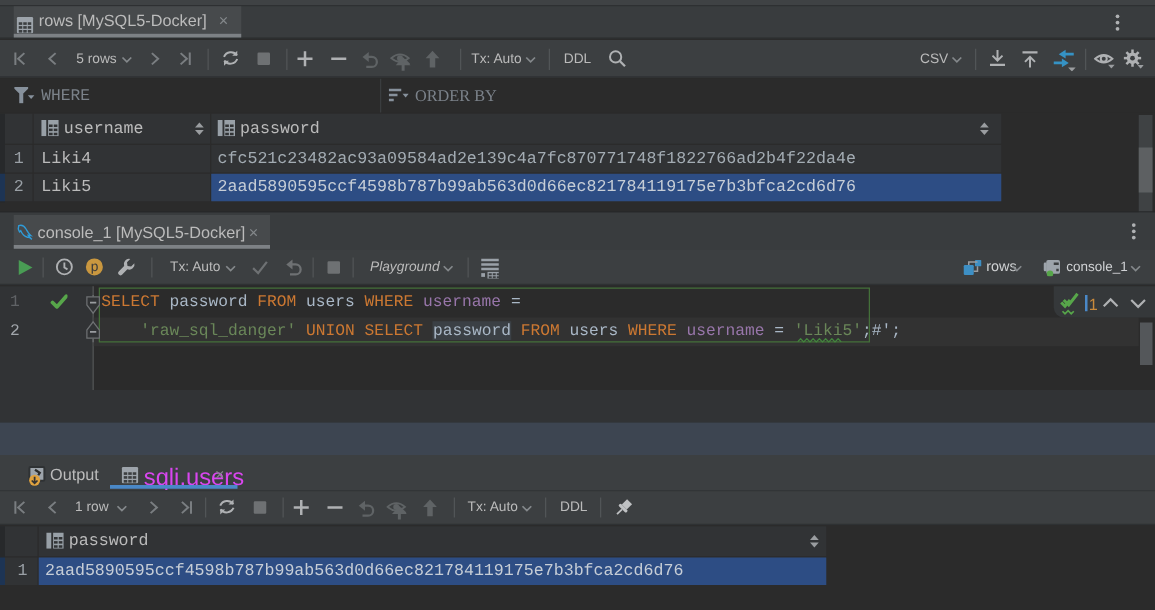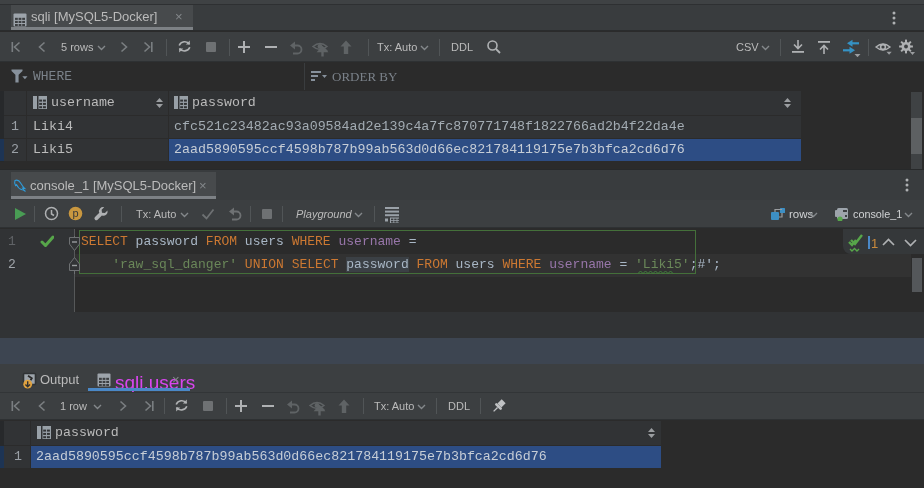--- a/index.html
+++ b/index.html
@@ -25,21 +25,21 @@
       <rect x="2" y="7.9" width="2.8" height="2.1" fill="#3c3f41"></rect>
       <rect x="2" y="11" width="2.8" height="2.1" fill="#3c3f41"></rect>
       <rect x="5.6" y="4.8" width="2.8" height="2.1" fill="#3c3f41"></rect>
       <rect x="5.6" y="7.9" width="2.8" height="2.1" fill="#3c3f41"></rect>
       <rect x="5.6" y="11" width="2.8" height="2.1" fill="#3c3f41"></rect>
       <rect x="9.2" y="4.8" width="2.8" height="2.1" fill="#3c3f41"></rect>
       <rect x="9.2" y="7.9" width="2.8" height="2.1" fill="#3c3f41"></rect>
       <rect x="9.2" y="11" width="2.8" height="2.1" fill="#3c3f41"></rect>
     </svg>
   </div>
-<div class="abs sans" style="left:31px;top:9px;font-size:13px;color:#bbbbbb;">sqli [MySQL5-Docker]</div>
+<div class="abs sans" style="left:31px;top:9px;font-size:13px;color:#bbbbbb;">rows [MySQL5-Docker]</div>
 <div class="abs" style="left:175px;top:9px;font-size:13px;color:#84888b;">×</div>
 <div class="abs" id="kebab-top" style="left:892px;top:11px;">
     <svg width="4" height="15" viewBox="0 0 4 15">
       <circle cx="2" cy="2" r="1.5" fill="#afb1b3"></circle>
       <circle cx="2" cy="7" r="1.5" fill="#afb1b3"></circle>
       <circle cx="2" cy="12" r="1.5" fill="#afb1b3"></circle>
     </svg>
   </div>
 
 <div class="abs" style="left:0;top:32px;width:924px;height:30px;background:#3c3f41;border-bottom:1px solid #2e3133;box-sizing:border-box;"></div>

